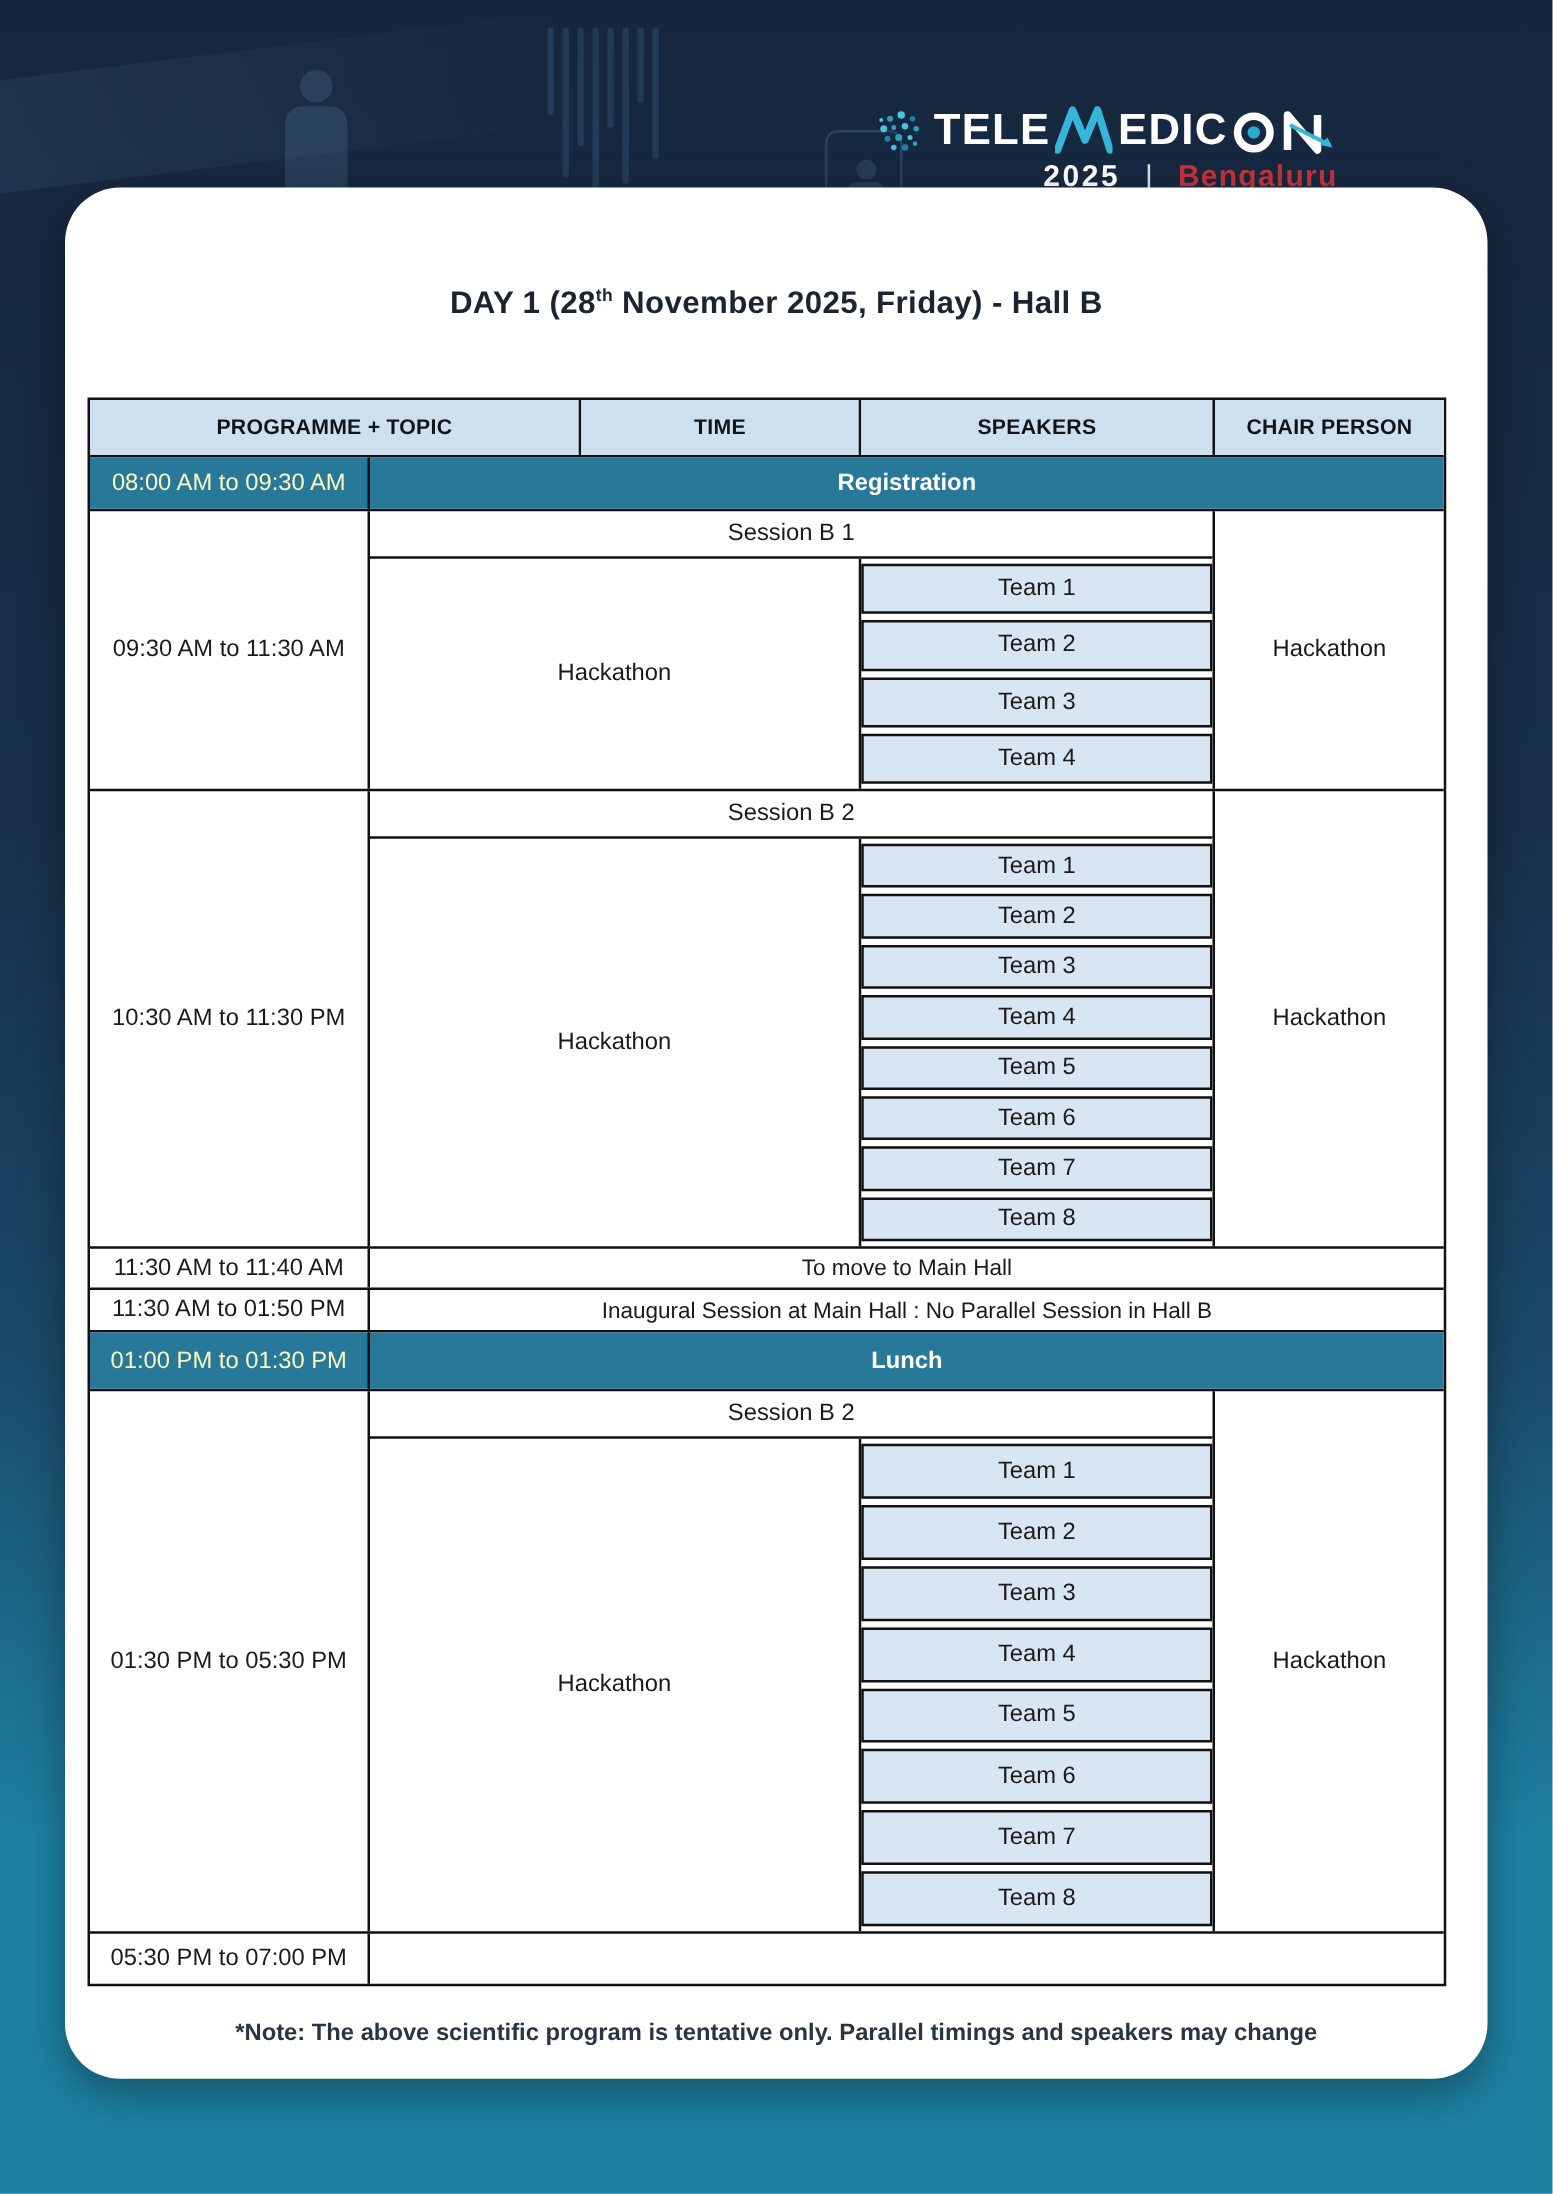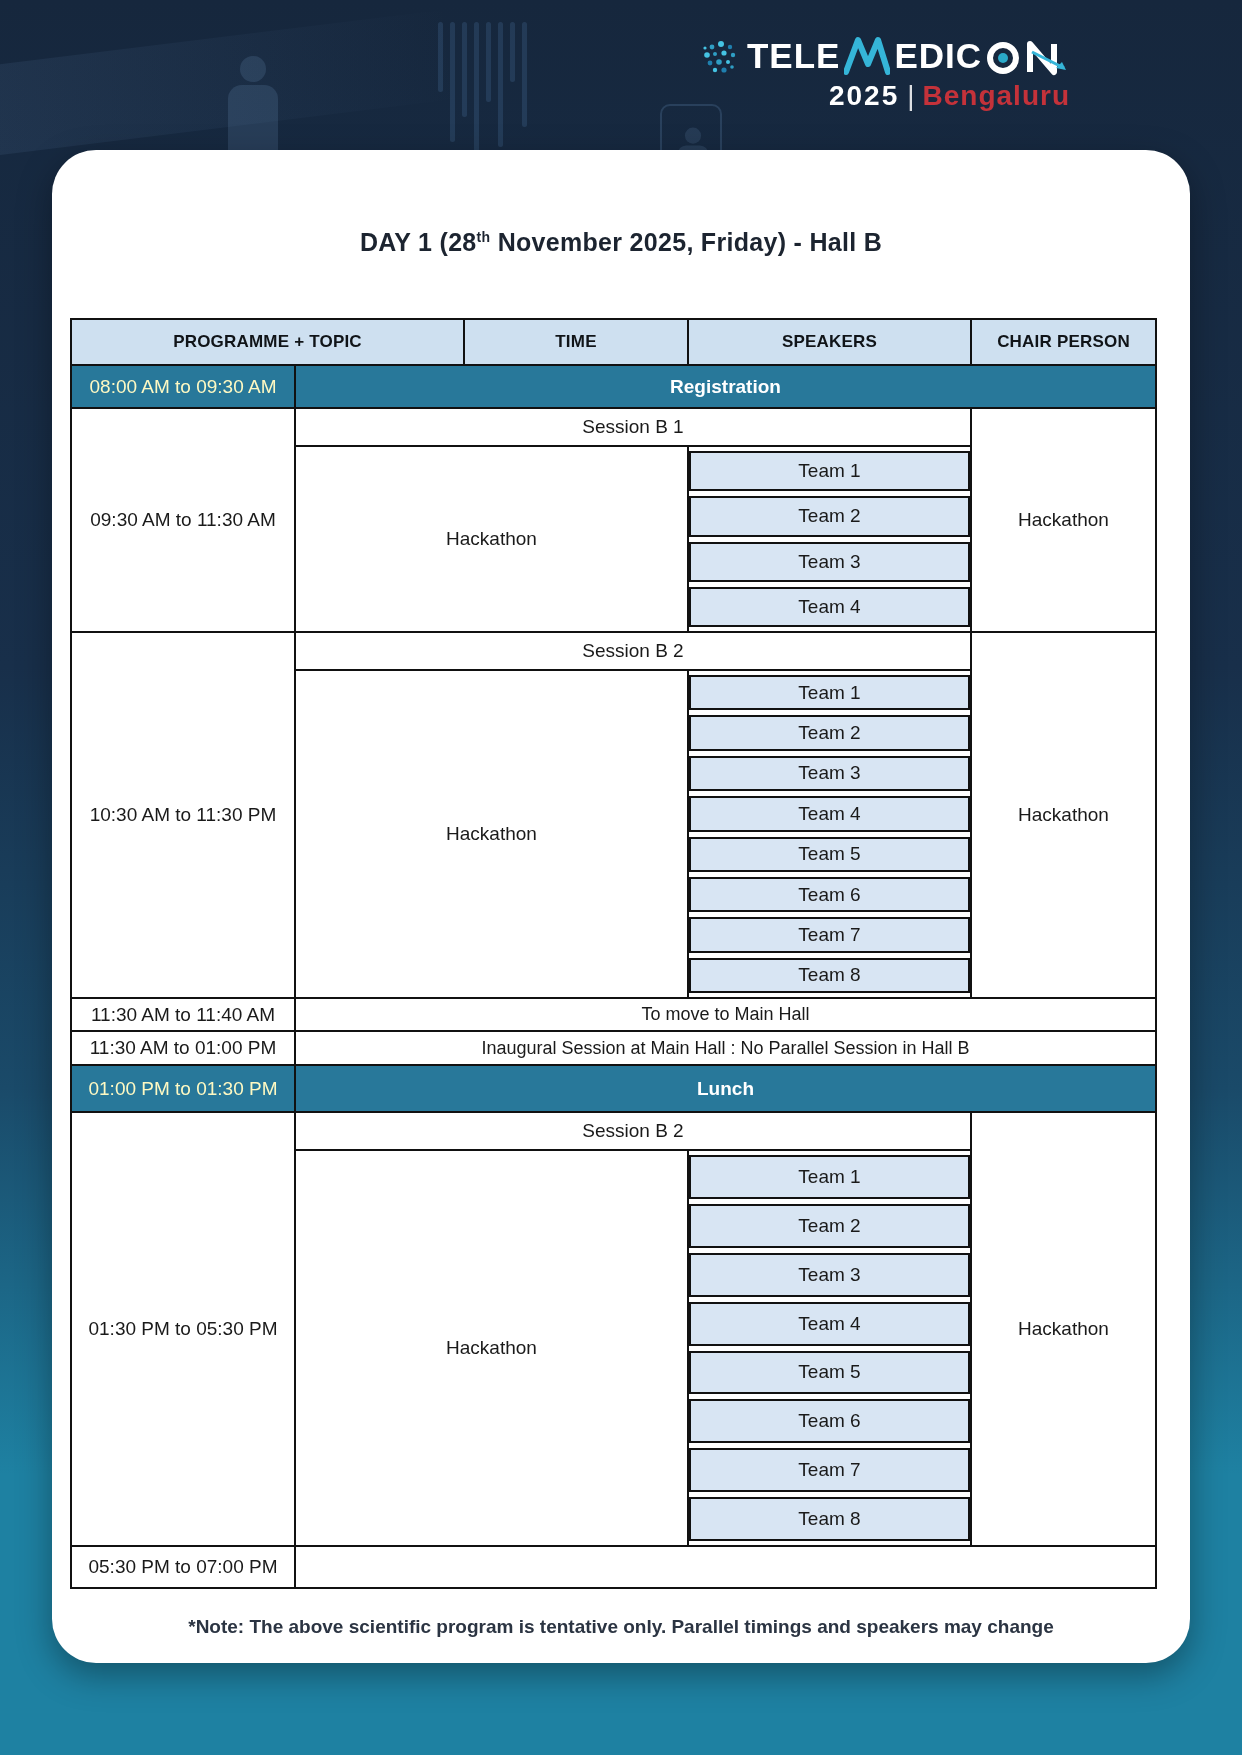--- a/index.html
+++ b/index.html
@@ -20,24 +20,24 @@
   .person{opacity:.16;}
   .person .head{width:26px;height:26px;border-radius:50%;background:#7fa8d6;margin:0 auto 3px;}
   .person .body{width:50px;height:74px;border-radius:14px 14px 6px 6px;background:#7fa8d6;}
   .p1{left:228px; top:56px;}
   .p2{left:668px; top:108px; transform:scale(.62); opacity:.14;}
   .p2frame{left:660px; top:104px; width:62px; height:78px; border:2px solid rgba(130,175,225,.18); border-radius:10px;}
   .bars{left:438px; top:22px; display:flex; align-items:flex-start; gap:7px; opacity:.16;}
   .bars i{display:block; background:#6ba0d8; width:5px; border-radius:3px;}
   
   .logo{position:absolute; top:34px; right:172px; text-align:right;}
-  .logo-line1{display:flex; align-items:center; gap:4px;}
+  .logo-line1{display:flex; align-items:center; gap:4px;margin-top:48px;}
   .logo-word{color:#fff; font-weight:bold; font-size:35px; letter-spacing:1px;}
-  .logo-line2{margin-top:2px; display:flex; justify-content:flex-end; align-items:center; gap:8px;
-              font-weight:bold; font-size:28px; color:#fff;}
+  .logo-line2{margin-top:2px; display:flex; justify-content:flex-end; align-items:center; gap:20px;
+              font-weight:bold; font-size:24px; color:#fff;}
   .logo-year{letter-spacing:2px;}
   .logo-sep{font-weight:normal; opacity:.85;}
   .logo-city{color:var(--red); letter-spacing:1px;}
   
   .card{position:absolute; left:52px; top:150px; width:1138px; height:1513px;
         background:#fff; border-radius:44px; box-shadow:0 12px 34px rgba(0,0,0,.35);}
   .day-title{position:absolute; top:78px; left:0; width:100%; text-align:center;
              font-size:25px; font-weight:bold; color:#1c2430; letter-spacing:.3px;}
   .day-title sup{font-size:14px;}
   
@@ -191,21 +191,21 @@
       </div>
       <div class="chair-cell">Hackathon</div>
     </div>
 
     <div class="row small h33">
       <div class="cell c-time">11:30 AM to 11:40 AM</div>
       <div class="content">To move to Main Hall</div>
     </div>
 
     <div class="row small h34">
-      <div class="cell c-time">11:30 AM to 01:00 PM</div>
+      <div class="cell c-time">11:30 AM to 01:50 PM</div>
       <div class="content">Inaugural Session at Main Hall :  No Parallel Session in Hall B</div>
     </div>
 
     <div class="row teal-row h47">
       <div class="cell c-time">01:00 PM to 01:30 PM</div>
       <div class="banner">Lunch</div>
     </div>
 
     <div class="row block h434">
       <div class="cell c-time">01:30 PM to 05:30 PM</div>

